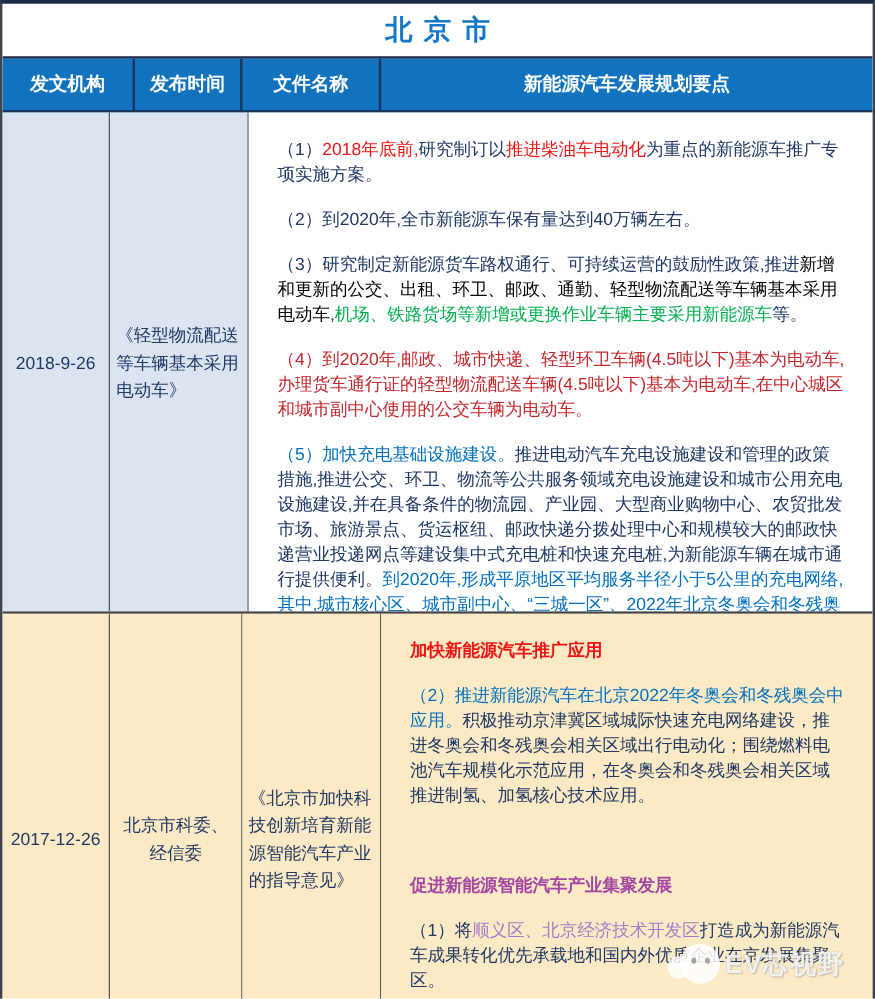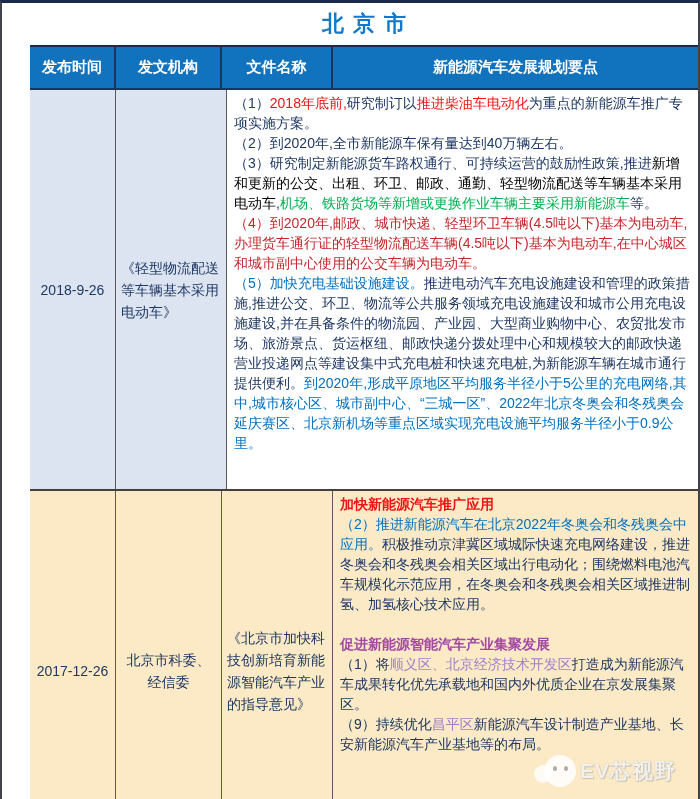--- a/index.html
+++ b/index.html
@@ -7,21 +7,20 @@
   body { font-family:"Liberation Sans","DejaVu Sans",sans-serif; }
 
   .page {
     position:relative;
     width:700px; height:799px;
     overflow:hidden;
     background:#ffffff;
     border-top:3px solid #1b2a4a;
     border-left:2px solid #3f434c;
     border-right:2px solid #3f434c;
-    padding-left:28px;
   }
 
   .title-bar {
     height:44px;
     display:flex; align-items:center; justify-content:center;
     background:#ffffff;
     border-bottom:2px solid #1b2a4a;
     color:#1478c8;
     font-size:22px; font-weight:bold; letter-spacing:9px;
     padding-left:9px; 
@@ -61,21 +60,21 @@
 
   .meta-cell {
     display:flex; align-items:center; justify-content:center;
     text-align:center;
     padding:3px 4px;
     line-height:22px;
   }
   .doc-cell { text-align:left; padding:3px 5px; }
 
   .points-cell { padding:3px 6px 3px 7px; line-height:20px; }
-  .para { margin:0; }
+  .para { margin:16px; }
   .para.blank { height:20px; }
 
   .watermark {
     position:absolute;
     right:22px; bottom:10px;
     display:flex; align-items:center;
     pointer-events:none;
   }
   .wm-logo { position:relative; width:44px; height:36px; }
   .wm-circle-big {
@@ -102,22 +101,22 @@
   }
 </style>
 </head>
 <body>
 
 <div class="page">
 
   <div class="title-bar">北京市</div>
 
   <div class="header-row">
+    <div class="hcell c2">发文机构</div>
     <div class="hcell c1">发布时间</div>
-    <div class="hcell c2">发文机构</div>
     <div class="hcell c3">文件名称</div>
     <div class="hcell c4">新能源汽车发展规划要点</div>
   </div>
 
   <div class="data-row row-1">
     <div class="cell meta-cell c1">2018-9-26</div>
     <div class="cell meta-cell doc-cell c3">《轻型物流配送等车辆基本采用电动车》</div>
     <div class="cell points-cell c4">
         <div class="para"><span style="color: rgb(31, 56, 100);">（1）</span><span style="color: rgb(240, 20, 20);">2018年底前,</span><span style="color: rgb(31, 56, 100);">研究制订以</span><span style="color: rgb(240, 20, 20);">推进柴油车电动化</span><span style="color: rgb(31, 56, 100);">为重点的新能源车推广专项实施方案。</span></div>
         <div class="para"><span style="color: rgb(31, 56, 100);">（2）到2020年,全市新能源车保有量达到40万辆左右。</span></div>

